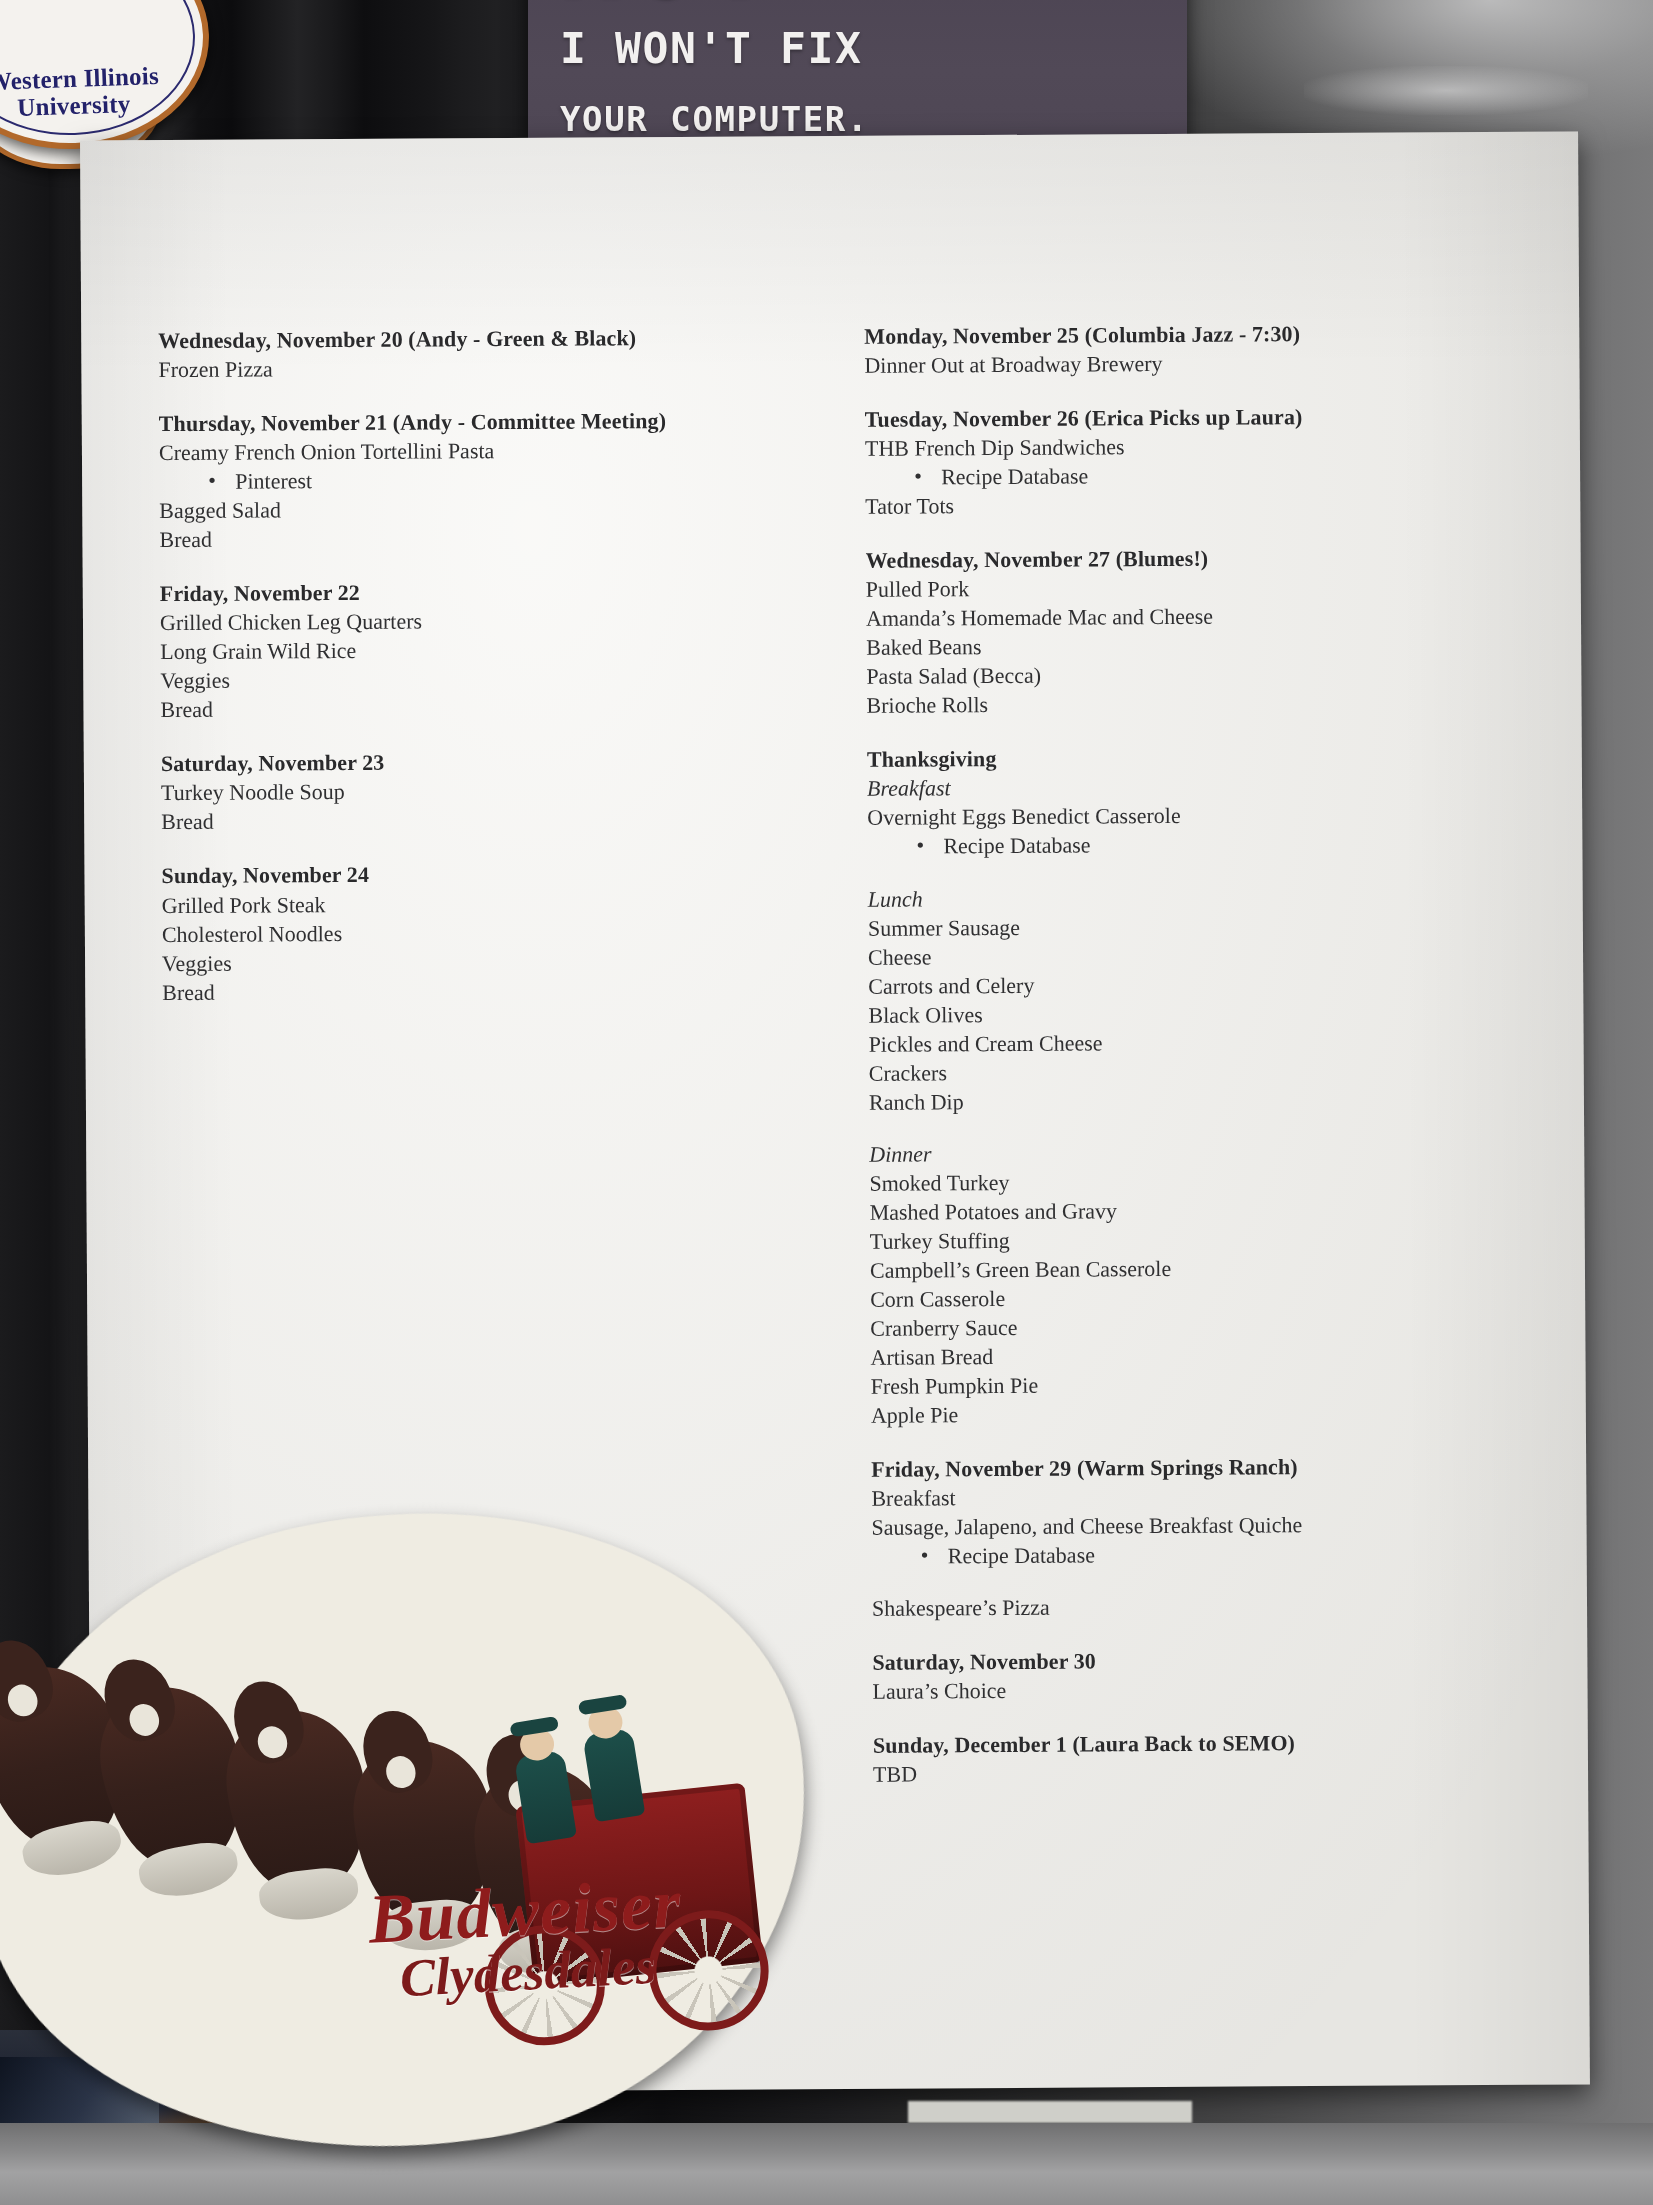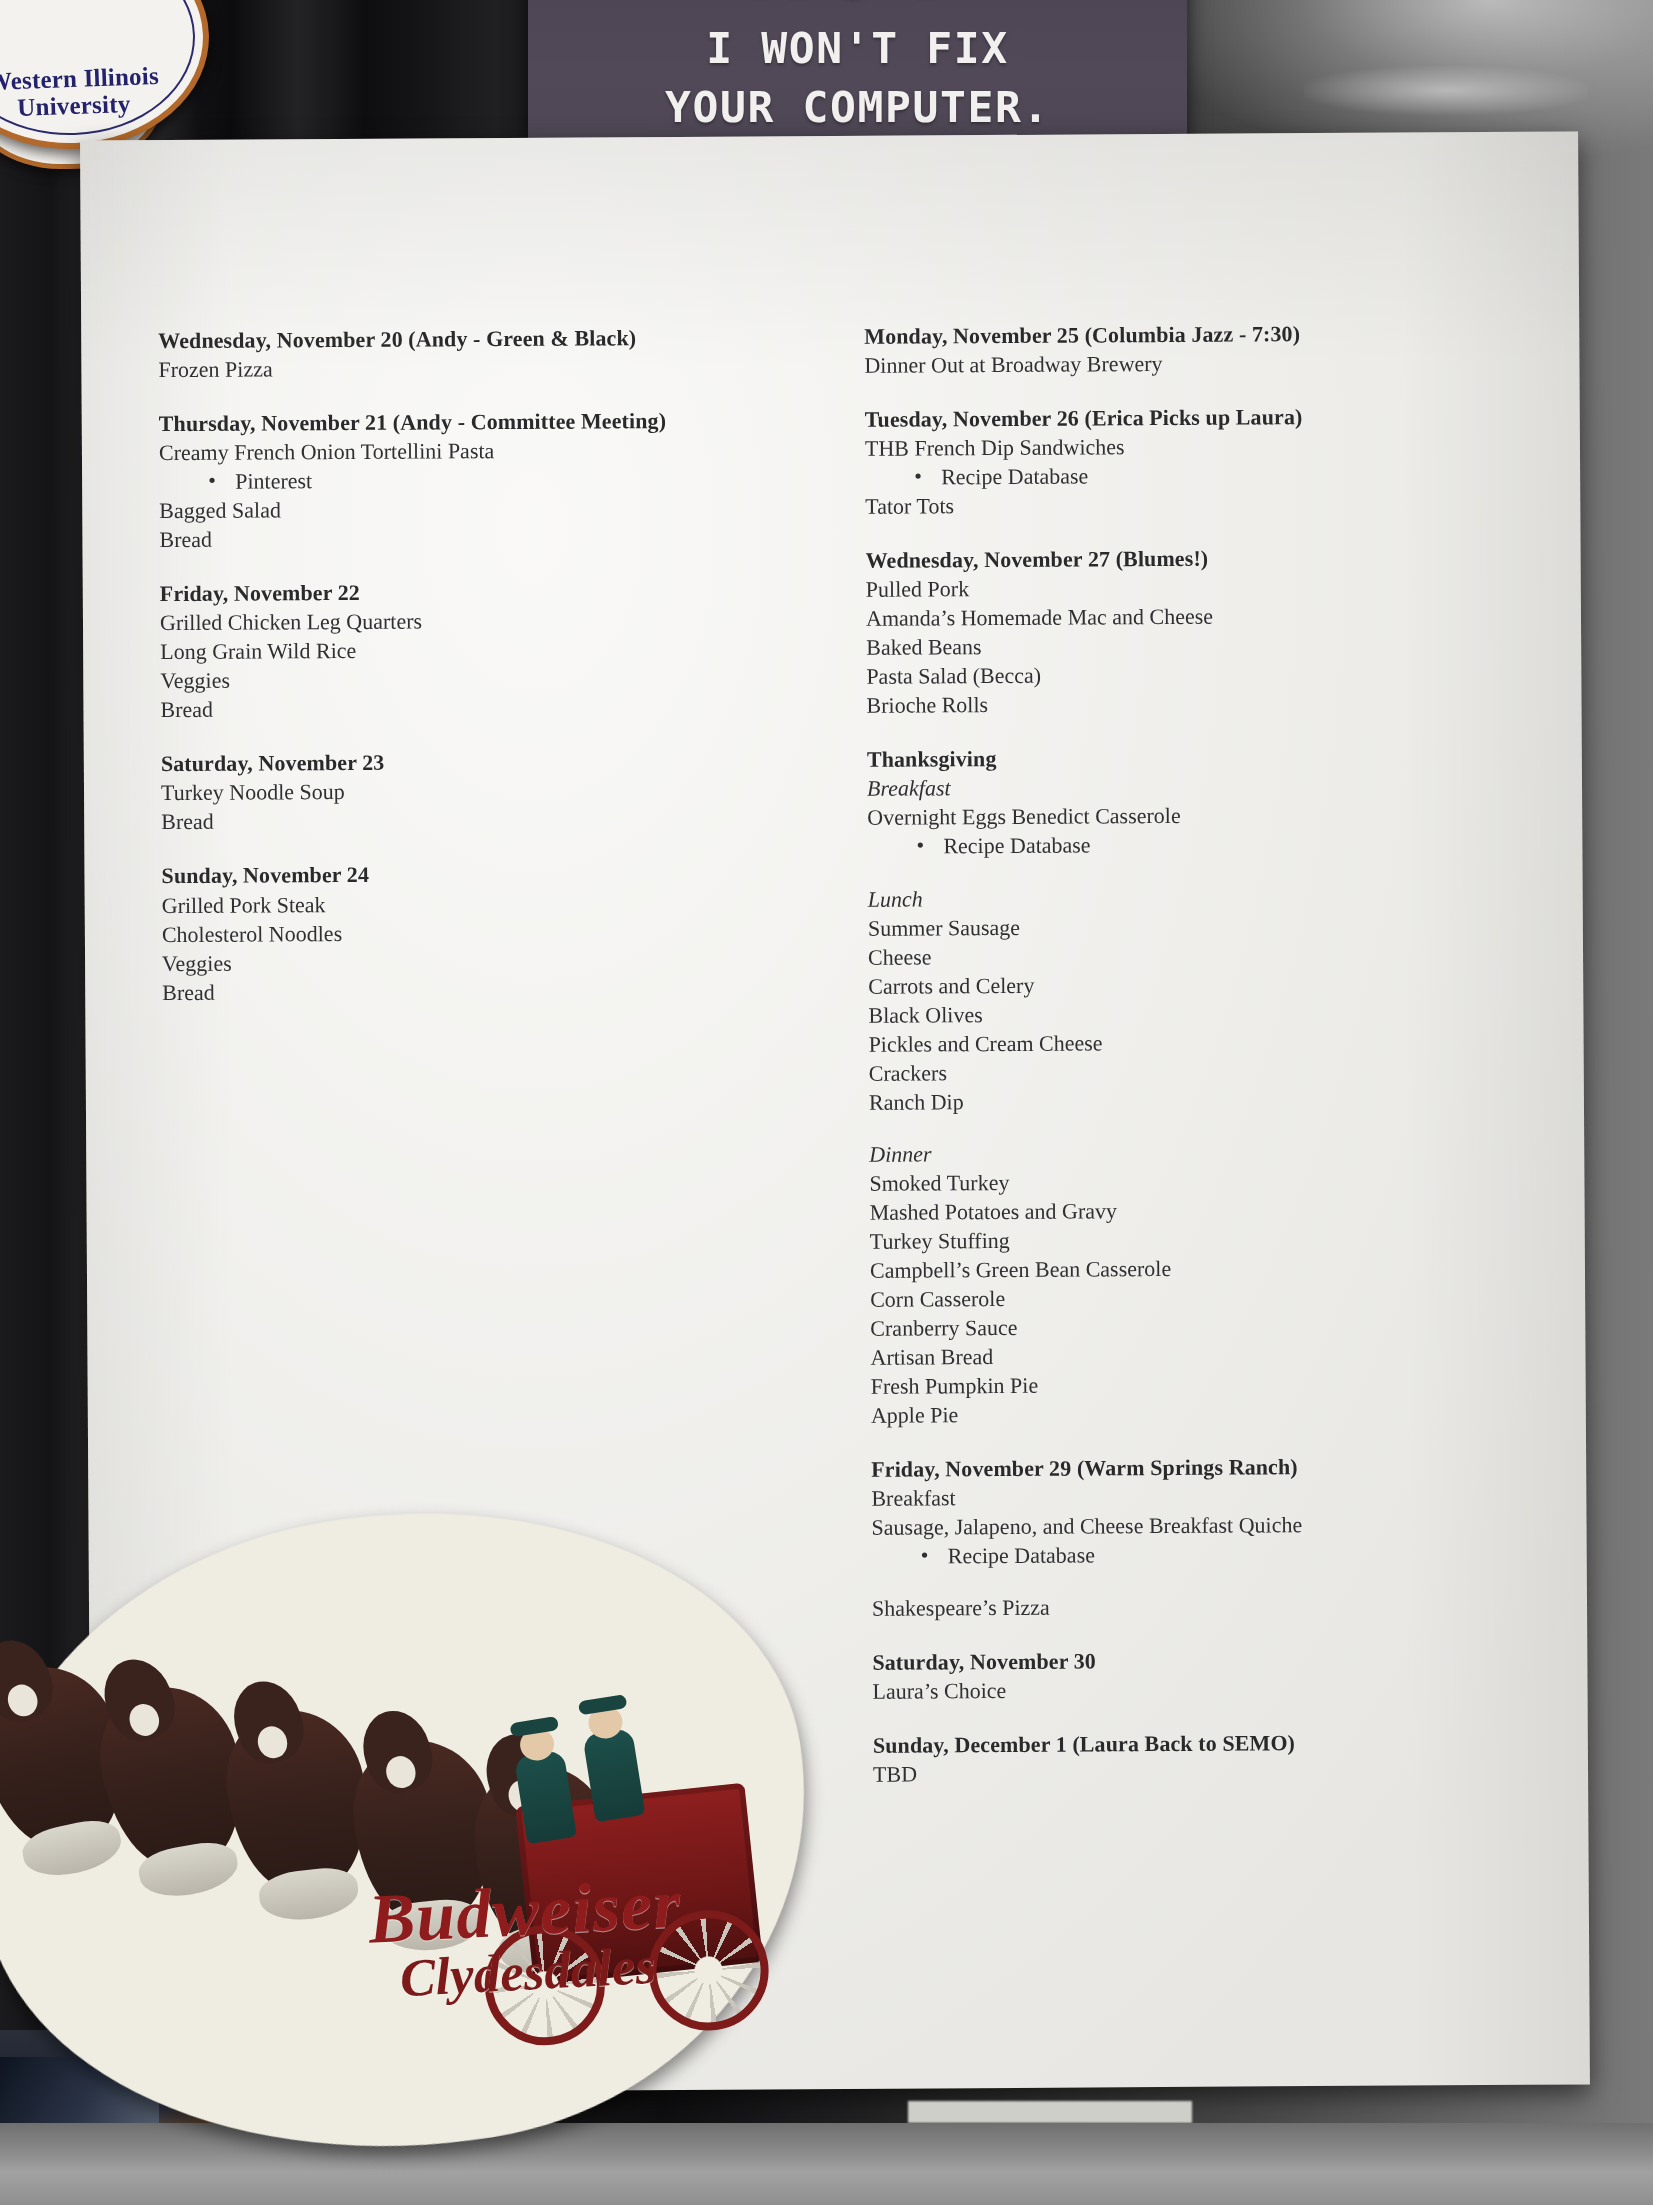--- a/index.html
+++ b/index.html
@@ -151,32 +151,32 @@
     left: 528px; top: -82px;
     width: 659px; height: 383px;
     background: linear-gradient(180deg, #4b4352 0%, #514957 40%, #4a4250 100%);
     box-shadow: 0 7.7px 18.6px rgba(0,0,0,0.65);
     overflow: hidden;
   }
   .sw-line {
     color: #f2f0ef;
     font-family: "DejaVu Sans Mono", monospace;
     font-weight: bold;
-    text-align: center;
     letter-spacing: 1.6px;
     text-shadow: 0 1.6px 3.3px rgba(0,0,0,0.35);
+    padding-left: 32px;
   }
   .sw-big {
     font-size: 109px;
     line-height: 0.95;
     margin-top: -11px;
     letter-spacing: 7.7px;
   }
   .sw-l2 { font-size: 43px; margin-top: 12px; }
-  .sw-l3 { font-size: 43px; margin-top: 9px; }
+  .sw-l3 { font-size: 34px; margin-top: 26px; }
   .sw-brand {
     position: absolute;
     right: 18.6px; bottom: 13px;
     display: flex;
     align-items: center;
     gap: 5.5px;
     color: #d9d6de;
     font-family: "DejaVu Sans", sans-serif;
     font-size: 18.6px;
     letter-spacing: 0.5px;

